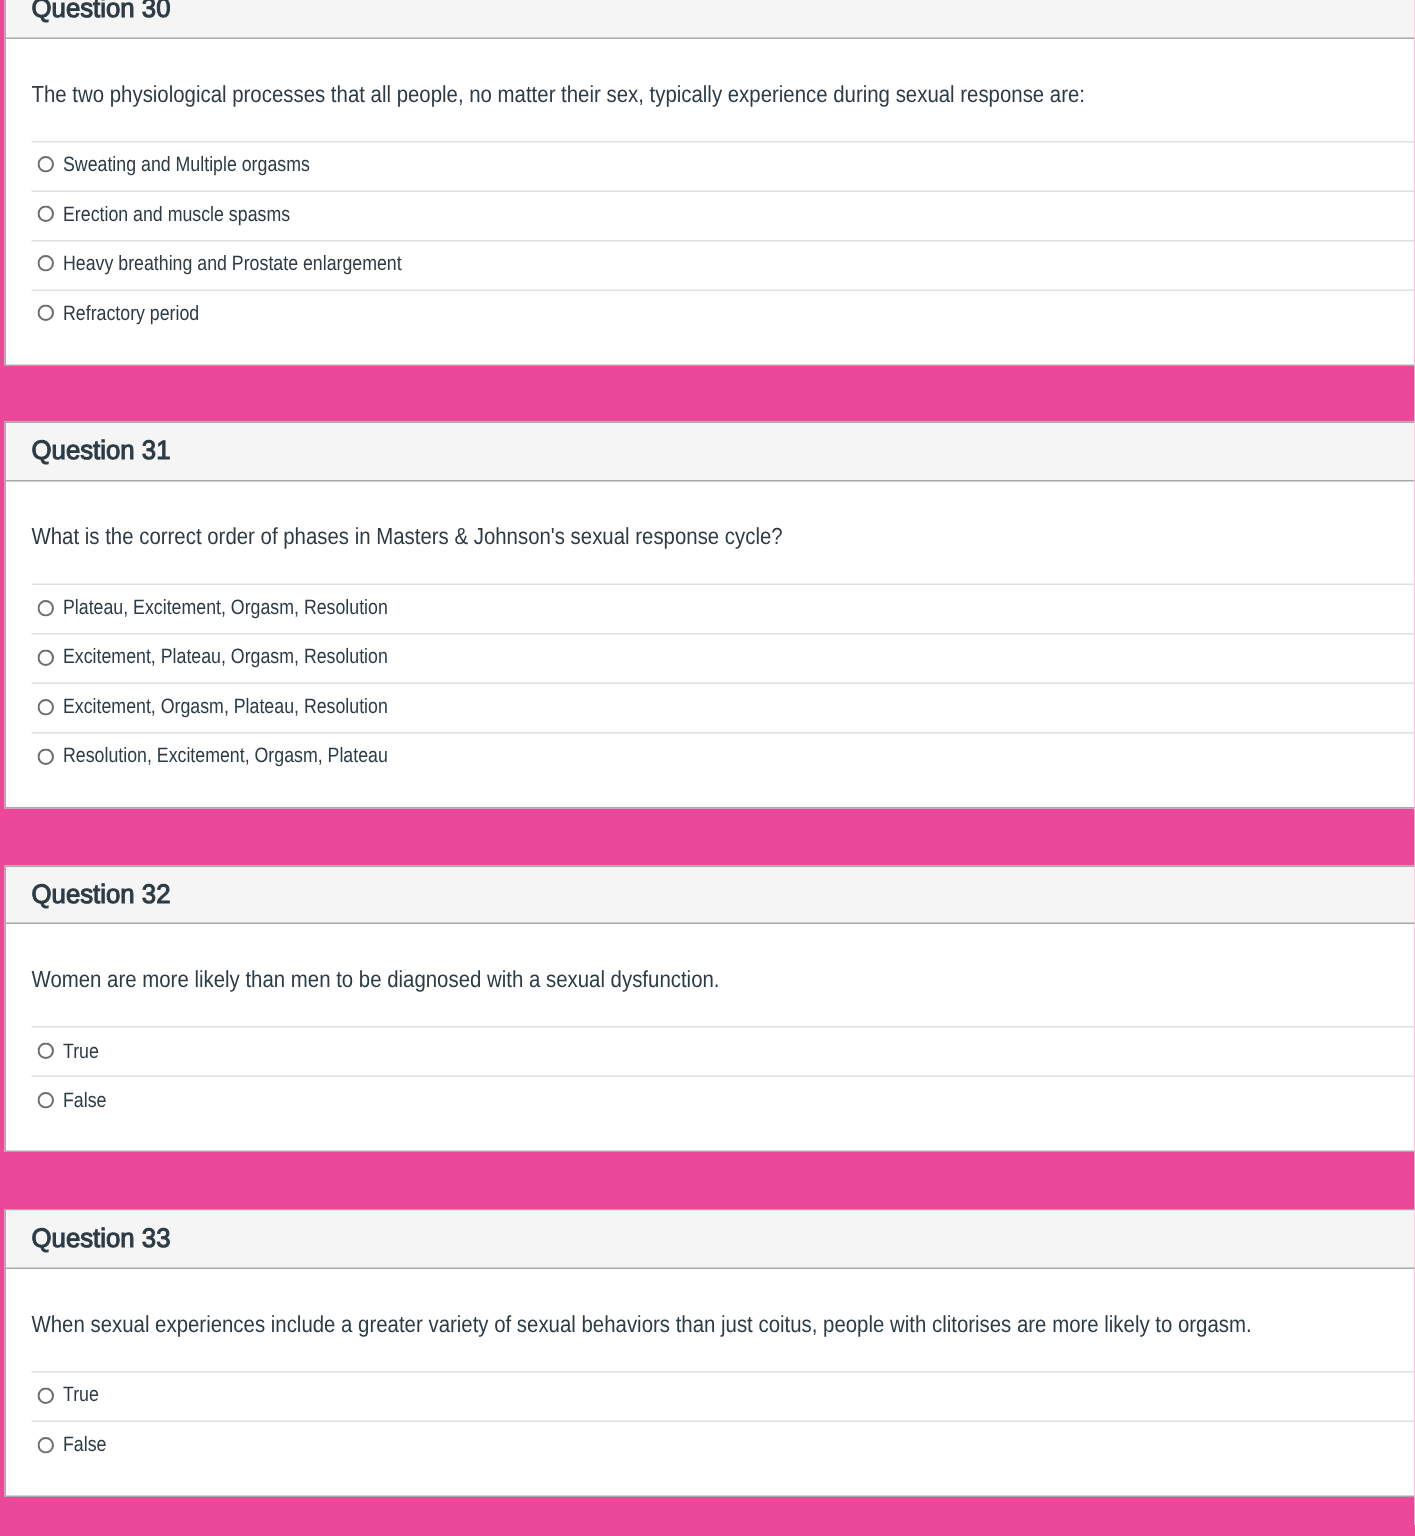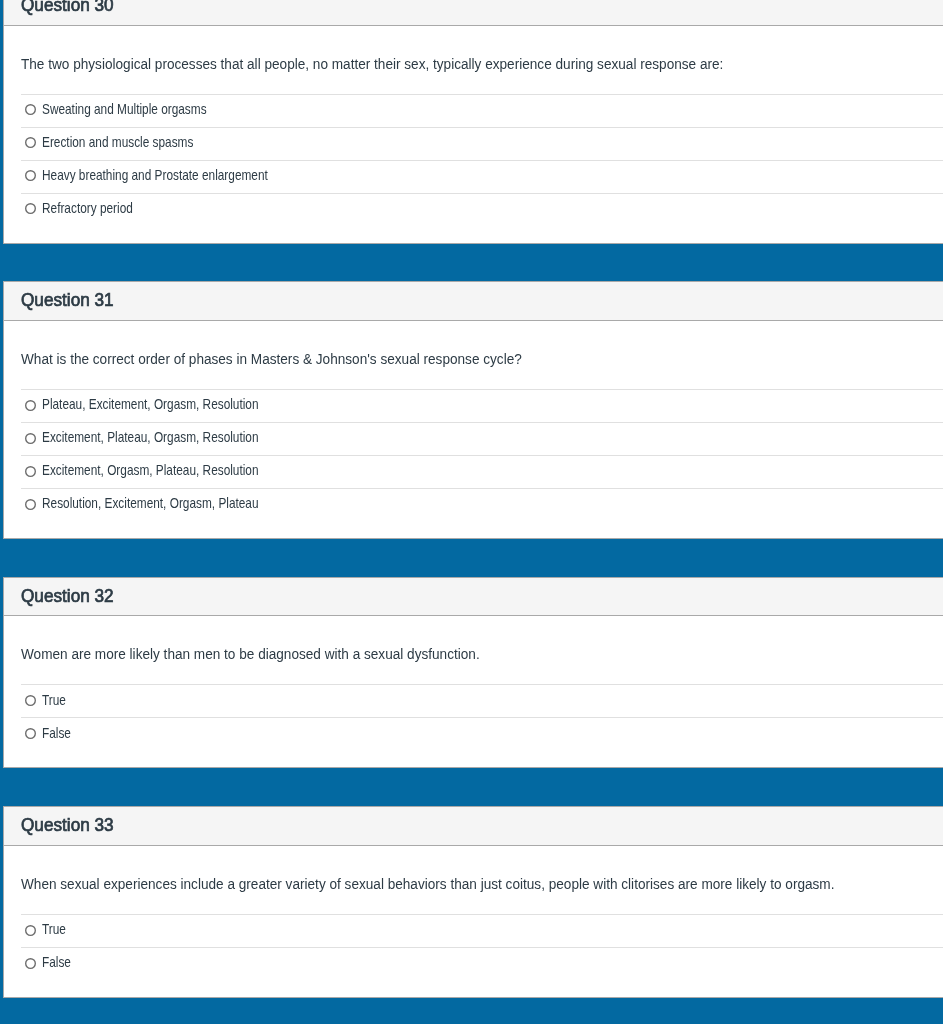--- a/index.html
+++ b/index.html
@@ -11,21 +11,21 @@
   body {
     font-family: "Liberation Sans", sans-serif;
     color: #2d3b45;
     -webkit-font-smoothing: antialiased;
   }
   .page {
     width: 943px;
     height: 1024px;
     overflow: hidden;
     position: relative;
-    background: #0369a1;
+    background: #ec4899;
   }
   .quiz-stack {
     position: absolute;
     left: 3px;
     top: -14.1px;
     width: 1016px;
   }
   .question {
     border: 1px solid #a9a9a9;
     background: #fff;

